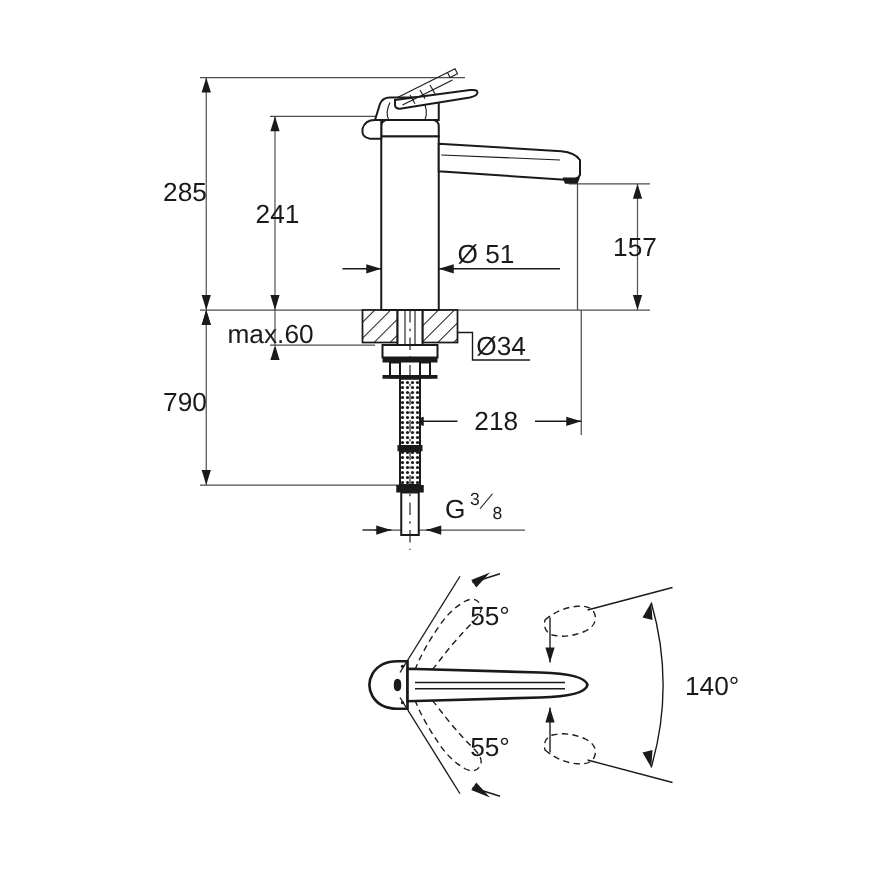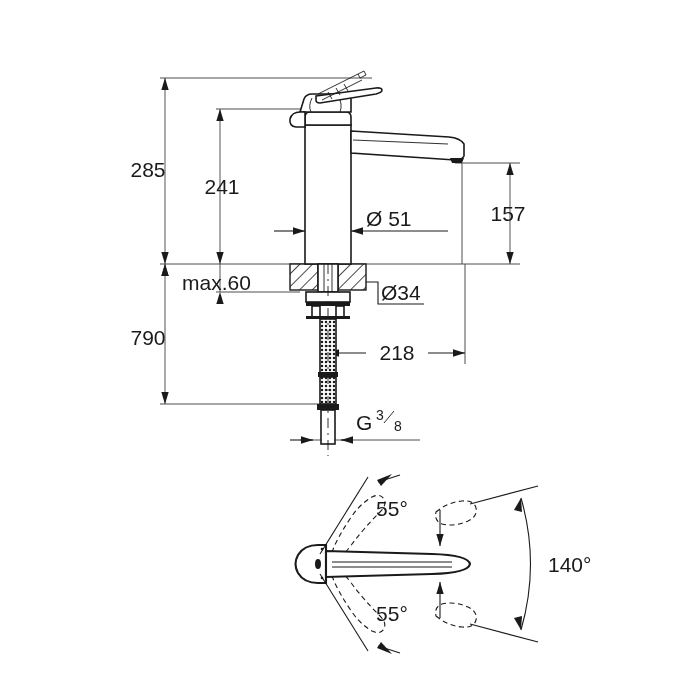--- a/index.html
+++ b/index.html
@@ -6,21 +6,21 @@
   html,body{margin:0;padding:0;background:#ffffff;}
   body{
     width:700px;height:700px;
     font-family:"Liberation Sans", sans-serif;
     color:#1a1a1a;
     overflow:hidden;
     position:relative;
   }
   #drawing-root{
     position:absolute;
-    top:16px;left:0;
+    top:0;left:0;
     width:700px;height:580px;
   }
   svg{display:block;}
   .dim-text{
     font-family:"Liberation Sans", sans-serif;
     font-size:21px;
     fill:#1a1a1a;
     dominant-baseline:alphabetic;
   }
   .frac-num{

